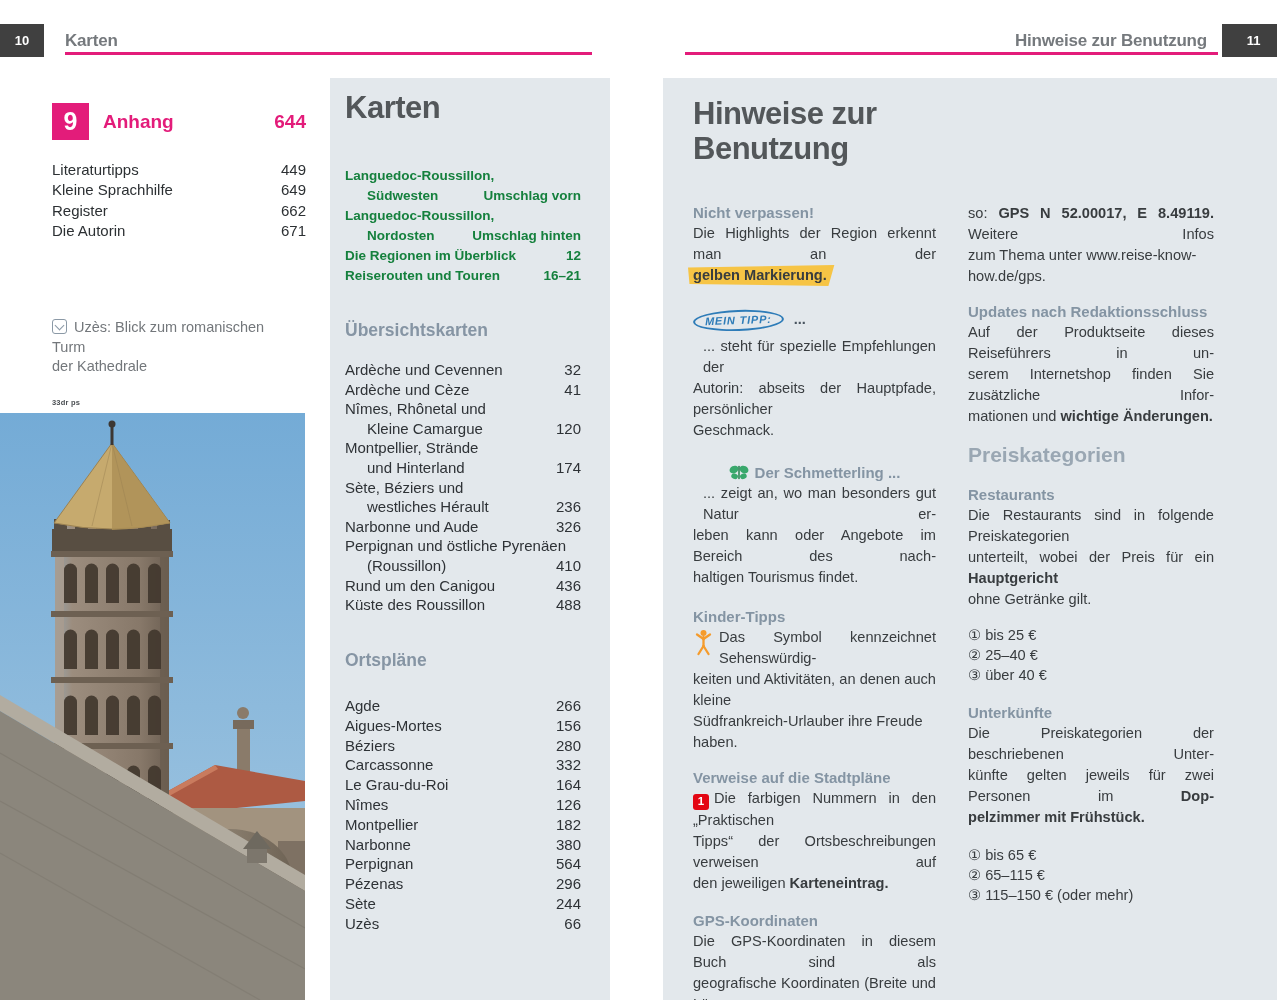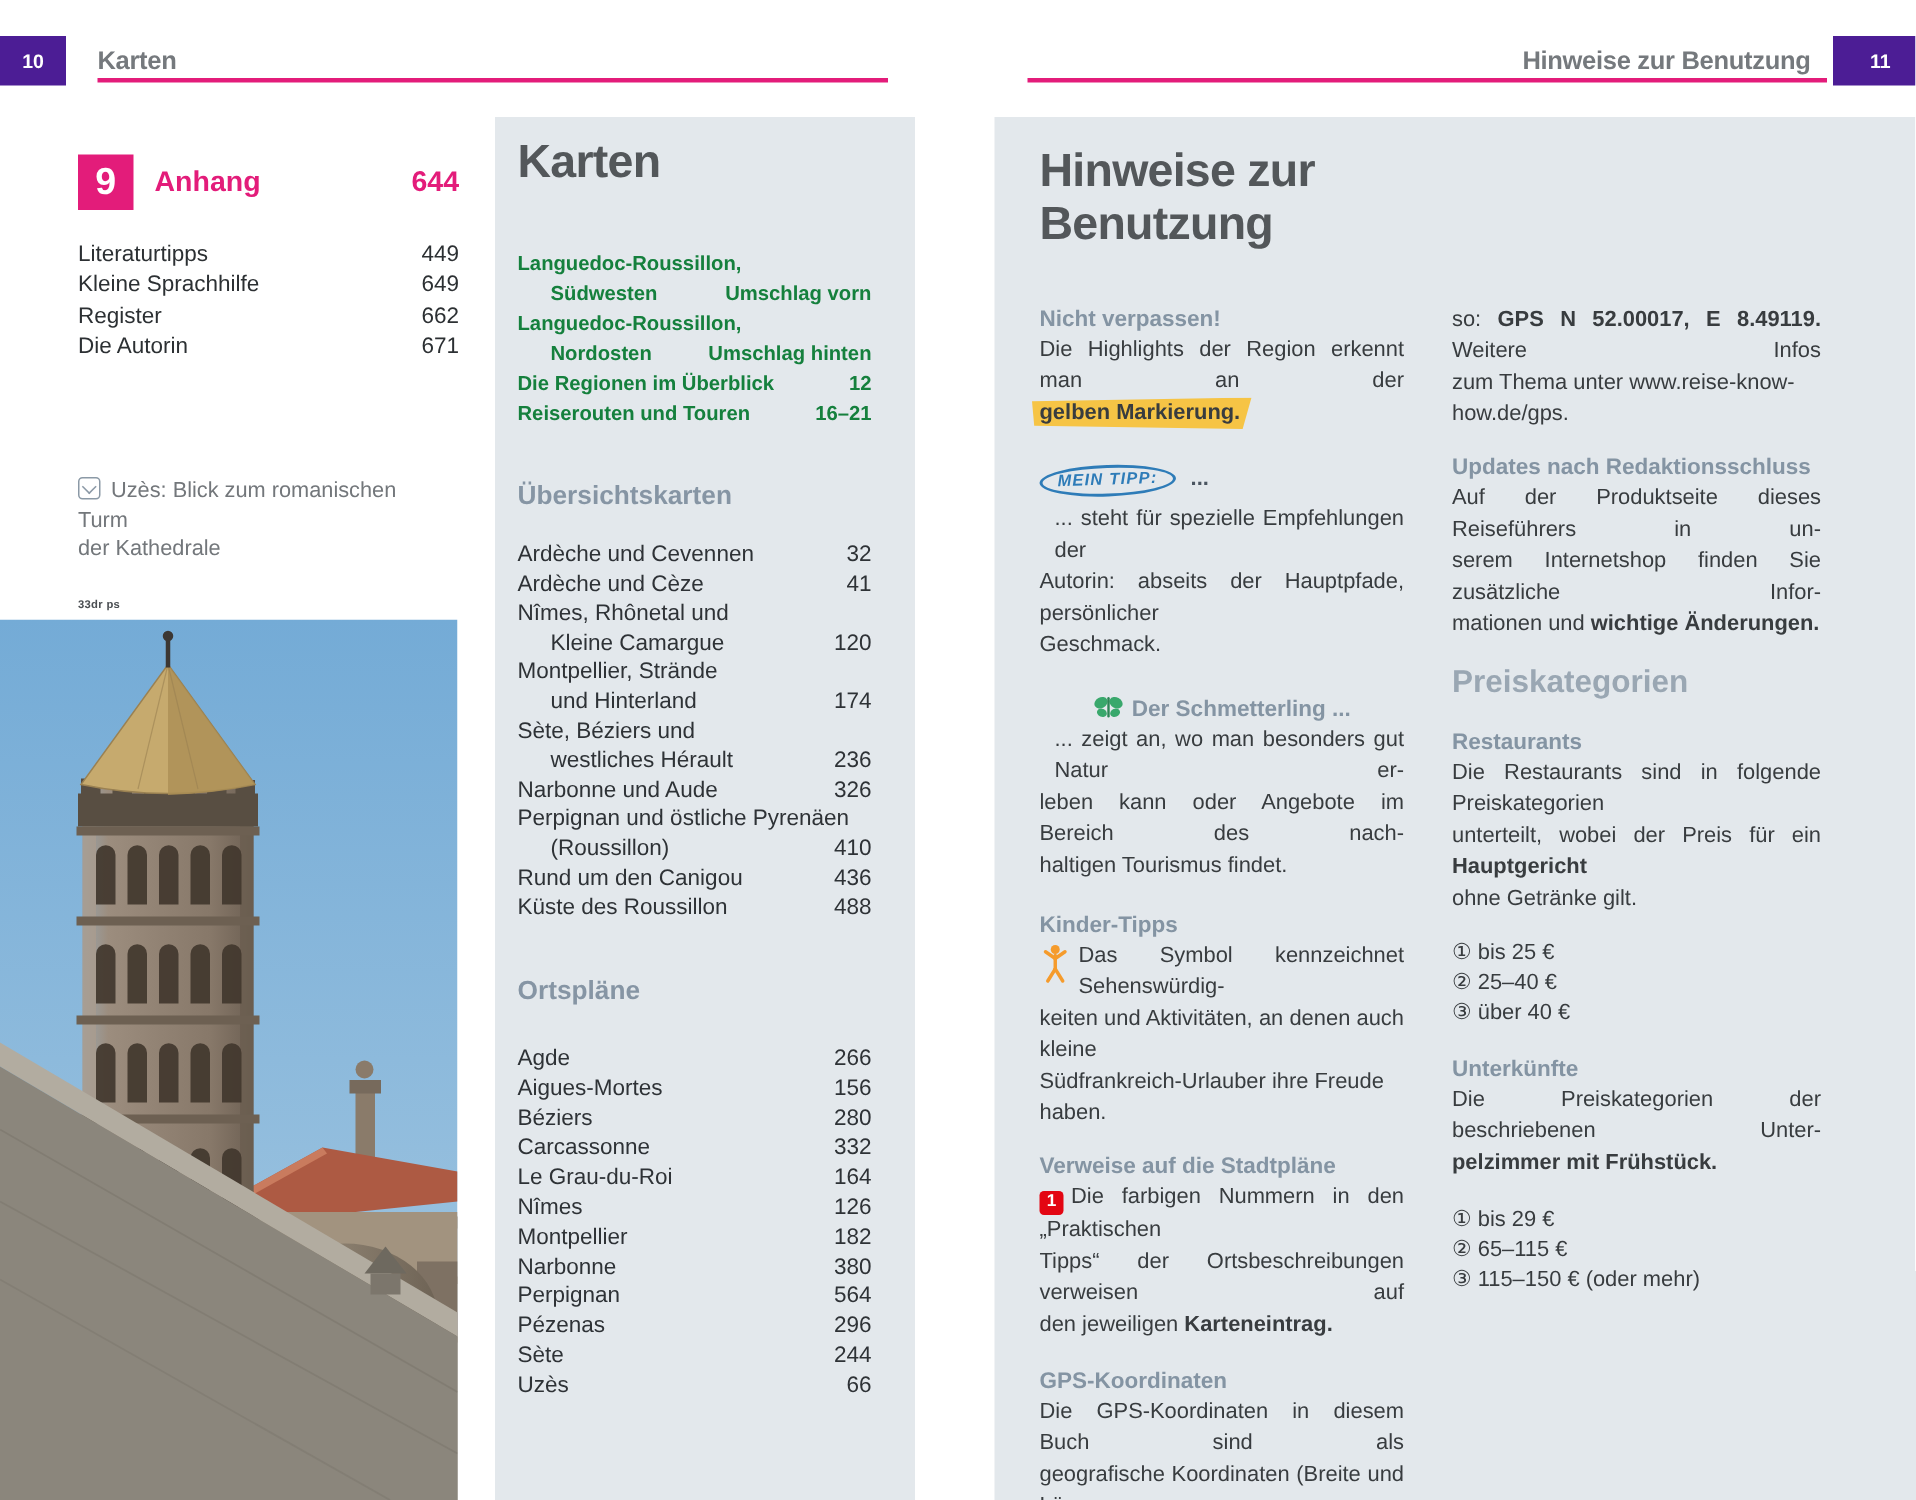--- a/index.html
+++ b/index.html
@@ -1,19 +1,19 @@
 <!DOCTYPE html>
 <html><head>
 <meta charset="utf-8">
 <style>
   html,body{margin:0;padding:0;background:#fff;}
   #app{position:relative;width:1277px;height:1000px;background:#ffffff;overflow:hidden;
        font-family:"Liberation Sans",sans-serif;-webkit-font-smoothing:antialiased;}
   
-  .pgblock{position:absolute;top:24px;height:33px;background:#4c1d95;color:#fff;
+  .pgblock{position:absolute;top:24px;height:33px;background:#404040;color:#fff;
            font-weight:bold;font-size:13px;display:flex;align-items:center;justify-content:center;}
   #blk-left{left:0;width:44px;}
   #blk-right{left:1222px;width:63px;}
   .htitle{position:absolute;top:31px;font-weight:bold;font-size:17px;color:#75797d;letter-spacing:-0.2px;}
   #ht-left{left:65px;}
   #ht-right{right:70px;}
   .hrule{position:absolute;top:52px;height:2.5px;background:#e31c7a;}
   #hr-left{left:65px;width:527px;}
   #hr-right{left:685px;width:533px;}
   
@@ -427,23 +427,24 @@
       <div class="tline">ohne Getränke gilt.</div>
 
       <div class="prices mt15">
         <div>① bis 25 €</div>
         <div>② 25–40 €</div>
         <div>③ über 40 €</div>
       </div>
 
       <div class="shead mt18">Unterkünfte</div>
       <div class="tline jl">Die Preiskategorien der beschriebenen Unter-</div>
+      <div class="tline jl"><span>künfte gelten jeweils für zwei Personen im </span><span class="b">Dop-</span></div>
       <div class="tline"><span class="b">pelzimmer mit Frühstück.</span></div>
 
       <div class="prices mt17">
-        <div>① bis 29 €</div>
+        <div>① bis 65 €</div>
         <div>② 65–115 €</div>
         <div>③ 115–150 € (oder mehr)</div>
       </div>
     </div>
   </div>
 
 </div>
 
 </body></html>

